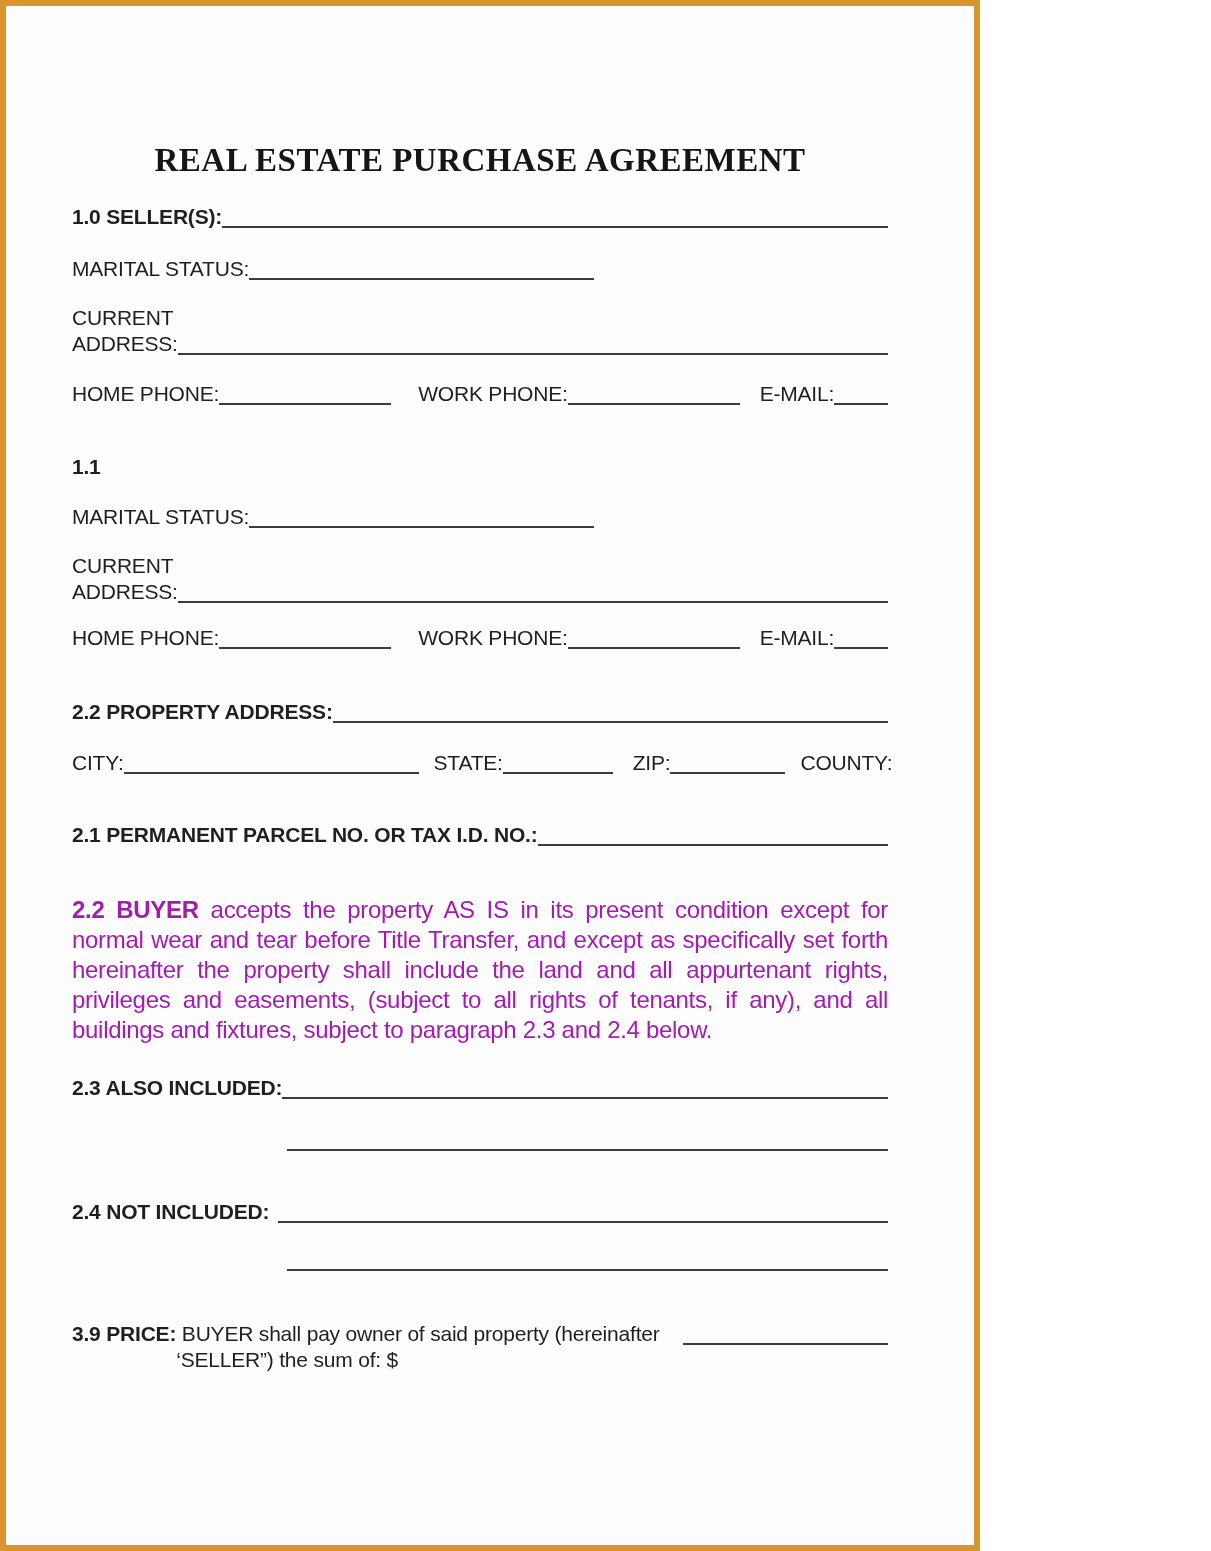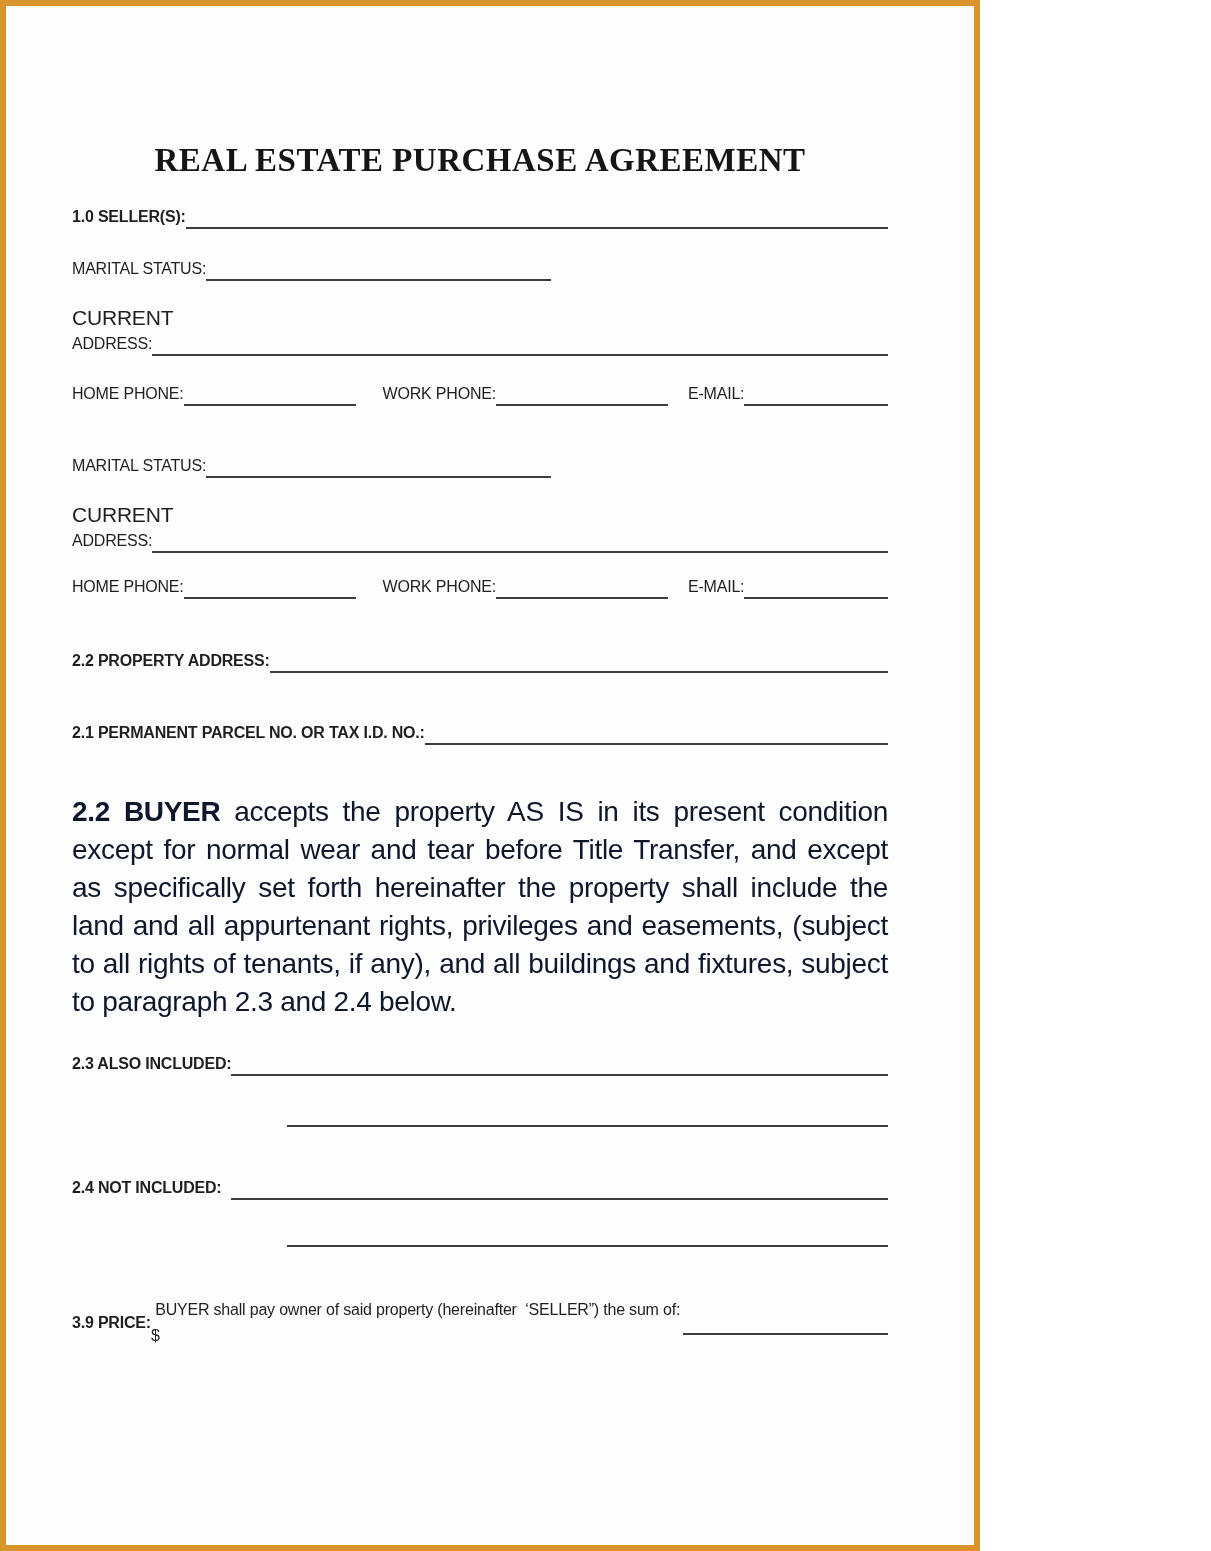--- a/index.html
+++ b/index.html
@@ -24,45 +24,45 @@
     text-align: center;
     font-family: "Liberation Serif", serif;
     font-weight: 700;
     font-size: 33px;
     line-height: 40px;
     letter-spacing: 0.5px;
     color: #151515;
   }
   .row {
     display: flex;
-    align-items: center;
-    font-size: 16px;
+    align-items: flex-start;
+    font-size: 21px;
     line-height: 26px;
     letter-spacing: -0.2px;
     white-space: nowrap;
   }
   .line {
     font-size: 21px;
     line-height: 27px;
     letter-spacing: -0.2px;
   }
   .b { font-weight: 700; }
   .blank {
     display: inline-block;
     border-bottom: 2px solid #3d3d3d;
     height: 22px;
     flex: 0 0 auto;
   }
   .blank.fill { flex: 1 1 auto; }
   .para {
-    font-size: 28px;
-    line-height: 38px;
+    font-size: 24px;
+    line-height: 30px;
     letter-spacing: -0.3px;
     text-align: justify;
-    color: #0f172a;
+    color: #a21caf;
   }
   .pre { white-space: pre-wrap; }
   .gap-sm { width: 15px; flex: 0 0 auto; }
   .gap-md { width: 20px; flex: 0 0 auto; }
   .gap-lg { width: 27px; flex: 0 0 auto; }
 </style>
 </head>
 <body>
 
 <div class="page" style="border-color: rgb(217, 149, 43); color: rgb(31, 31, 31);">
@@ -92,20 +92,21 @@
       <span class="blank" style="width: 172px; border-bottom-color: rgb(61, 61, 61);"></span>
     <span class="gap-lg"></span>
     <span>WORK PHONE:</span>
       <span class="blank" style="width: 172px; border-bottom-color: rgb(61, 61, 61);"></span>
     <span class="gap-md"></span>
     <span>E-MAIL:</span>
       <span class="blank fill" style="border-bottom-color: rgb(61, 61, 61);"></span>
   </div>
 
   <div style="margin-top:46px">
+    <div class="line b">1.1</div>
   </div>
 
   <div class="row" style="margin-top:24px">
     <span>MARITAL STATUS:</span>
       <span class="blank" style="width: 345px; border-bottom-color: rgb(61, 61, 61);"></span>
   </div>
 
   <div style="margin-top:22px">
     <div class="line">CURRENT</div>
     <div class="row">
@@ -123,20 +124,33 @@
     <span class="gap-md"></span>
     <span>E-MAIL:</span>
       <span class="blank fill" style="border-bottom-color: rgb(61, 61, 61);"></span>
   </div>
 
   <div class="row" style="margin-top:48px">
     <span class="b">2.2 PROPERTY ADDRESS:</span>
       <span class="blank fill" style="border-bottom-color: rgb(61, 61, 61);"></span>
   </div>
 
+  <div class="row" style="margin-top:25px">
+    <span>CITY:</span>
+      <span class="blank" style="width: 295px; border-bottom-color: rgb(61, 61, 61);"></span>
+    <span class="gap-sm"></span>
+    <span>STATE:</span>
+      <span class="blank" style="width: 110px; border-bottom-color: rgb(61, 61, 61);"></span>
+    <span class="gap-md"></span>
+    <span>ZIP:</span>
+      <span class="blank" style="width: 115px; border-bottom-color: rgb(61, 61, 61);"></span>
+    <span class="gap-sm"></span>
+    <span>COUNTY:</span>
+      <span class="blank fill" style="border-bottom-color: rgb(61, 61, 61);"></span>
+  </div>
 
   <div class="row" style="margin-top:46px">
     <span class="b">2.1 PERMANENT PARCEL NO. OR TAX I.D. NO.:</span>
       <span class="blank fill" style="border-bottom-color: rgb(61, 61, 61);"></span>
   </div>
 
   <p class="para" style="margin:47px 0 0 0">
     <span class="b">2.2 BUYER</span><span class="pre"> accepts the property AS IS in its present condition except for normal wear and tear before Title Transfer, and except as specifically set forth hereinafter the property shall include the land and all appurtenant rights, privileges and easements, (subject to all rights of tenants, if any), and all buildings and fixtures, subject to paragraph 2.3 and 2.4 below.</span>
   </p>
 

